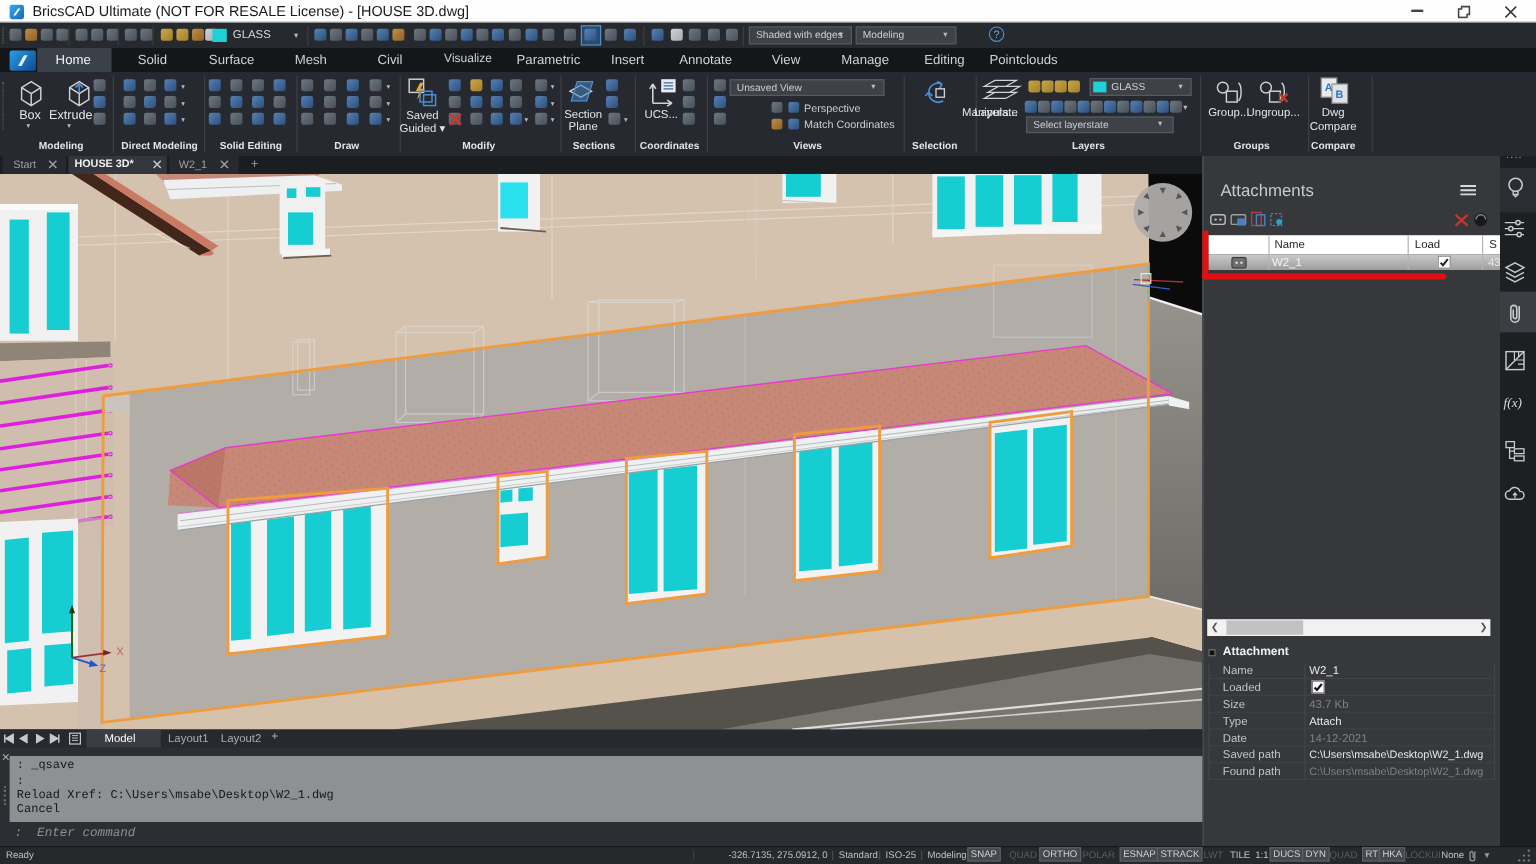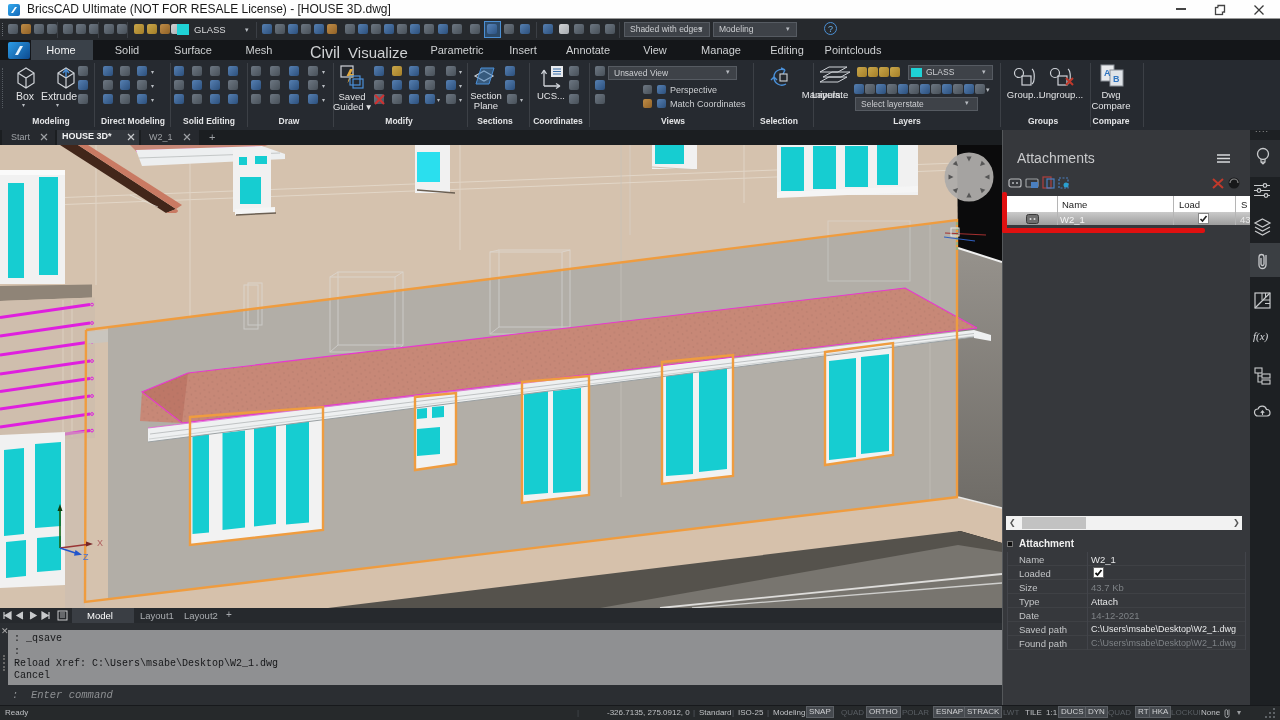--- a/index.html
+++ b/index.html
@@ -96,22 +96,22 @@
 <div class="a" style="left:0;top:40px;width:1280px;height:20px;background:#141619"></div>
 <div class="a" style="left:8px;top:42px;width:22px;height:17px;border-radius:2px;background:linear-gradient(135deg,#2c9de8,#0d4a8f)"></div>
 <svg class="a" style="left:8px;top:42px" width="22" height="17">
     <path d="M7 13 L12 4 L15 4 L10 13 Z" fill="#e8f4fd"></path>
   </svg>
 <div class="a" style="left:31px;top:40px;width:62px;height:20px;background:#3a4149"></div>
 <div class="tx" style="left:61px;top:44px;transform:translateX(-50%);font-size:11px;color:#f2f3f4">Home</div>
 <div class="tx" style="left:127px;top:44px;transform:translateX(-50%);font-size:11px;color:#cfd1d3">Solid</div>
 <div class="tx" style="left:193px;top:44px;transform:translateX(-50%);font-size:11px;color:#cfd1d3">Surface</div>
 <div class="tx" style="left:259px;top:44px;transform:translateX(-50%);font-size:11px;color:#cfd1d3">Mesh</div>
-<div class="tx" style="left:325px;top:44px;transform:translateX(-50%);font-size:16px;color:#cfd1d3">Civil</div>
-<div class="tx" style="left:378px;top:44px;transform:translateX(-50%);font-size:15px;color:#cfd1d3">Visualize</div>
+<div class="tx" style="left:325px;top:44px;transform:translateX(-50%);font-size:11px;color:#cfd1d3">Civil</div>
+<div class="tx" style="left:390px;top:44px;transform:translateX(-50%);font-size:10px;color:#cfd1d3">Visualize</div>
 <div class="tx" style="left:457px;top:44px;transform:translateX(-50%);font-size:11px;color:#cfd1d3">Parametric</div>
 <div class="tx" style="left:523px;top:44px;transform:translateX(-50%);font-size:11px;color:#cfd1d3">Insert</div>
 <div class="tx" style="left:588px;top:44px;transform:translateX(-50%);font-size:11px;color:#cfd1d3">Annotate</div>
 <div class="tx" style="left:655px;top:44px;transform:translateX(-50%);font-size:11px;color:#cfd1d3">View</div>
 <div class="tx" style="left:721px;top:44px;transform:translateX(-50%);font-size:11px;color:#cfd1d3">Manage</div>
 <div class="tx" style="left:787px;top:44px;transform:translateX(-50%);font-size:11px;color:#cfd1d3">Editing</div>
 <div class="tx" style="left:853px;top:44px;transform:translateX(-50%);font-size:11px;color:#cfd1d3">Pointclouds</div>
 <div class="a" style="left:0;top:60px;width:1280px;height:70px;background:#262a30"></div>
 <div class="a" style="left:2px;top:68px;width:3px;height:40px;border-left:1px dotted #565c63"></div>
 <div class="sep" style="left:94px;top:63px;height:64px"></div>

